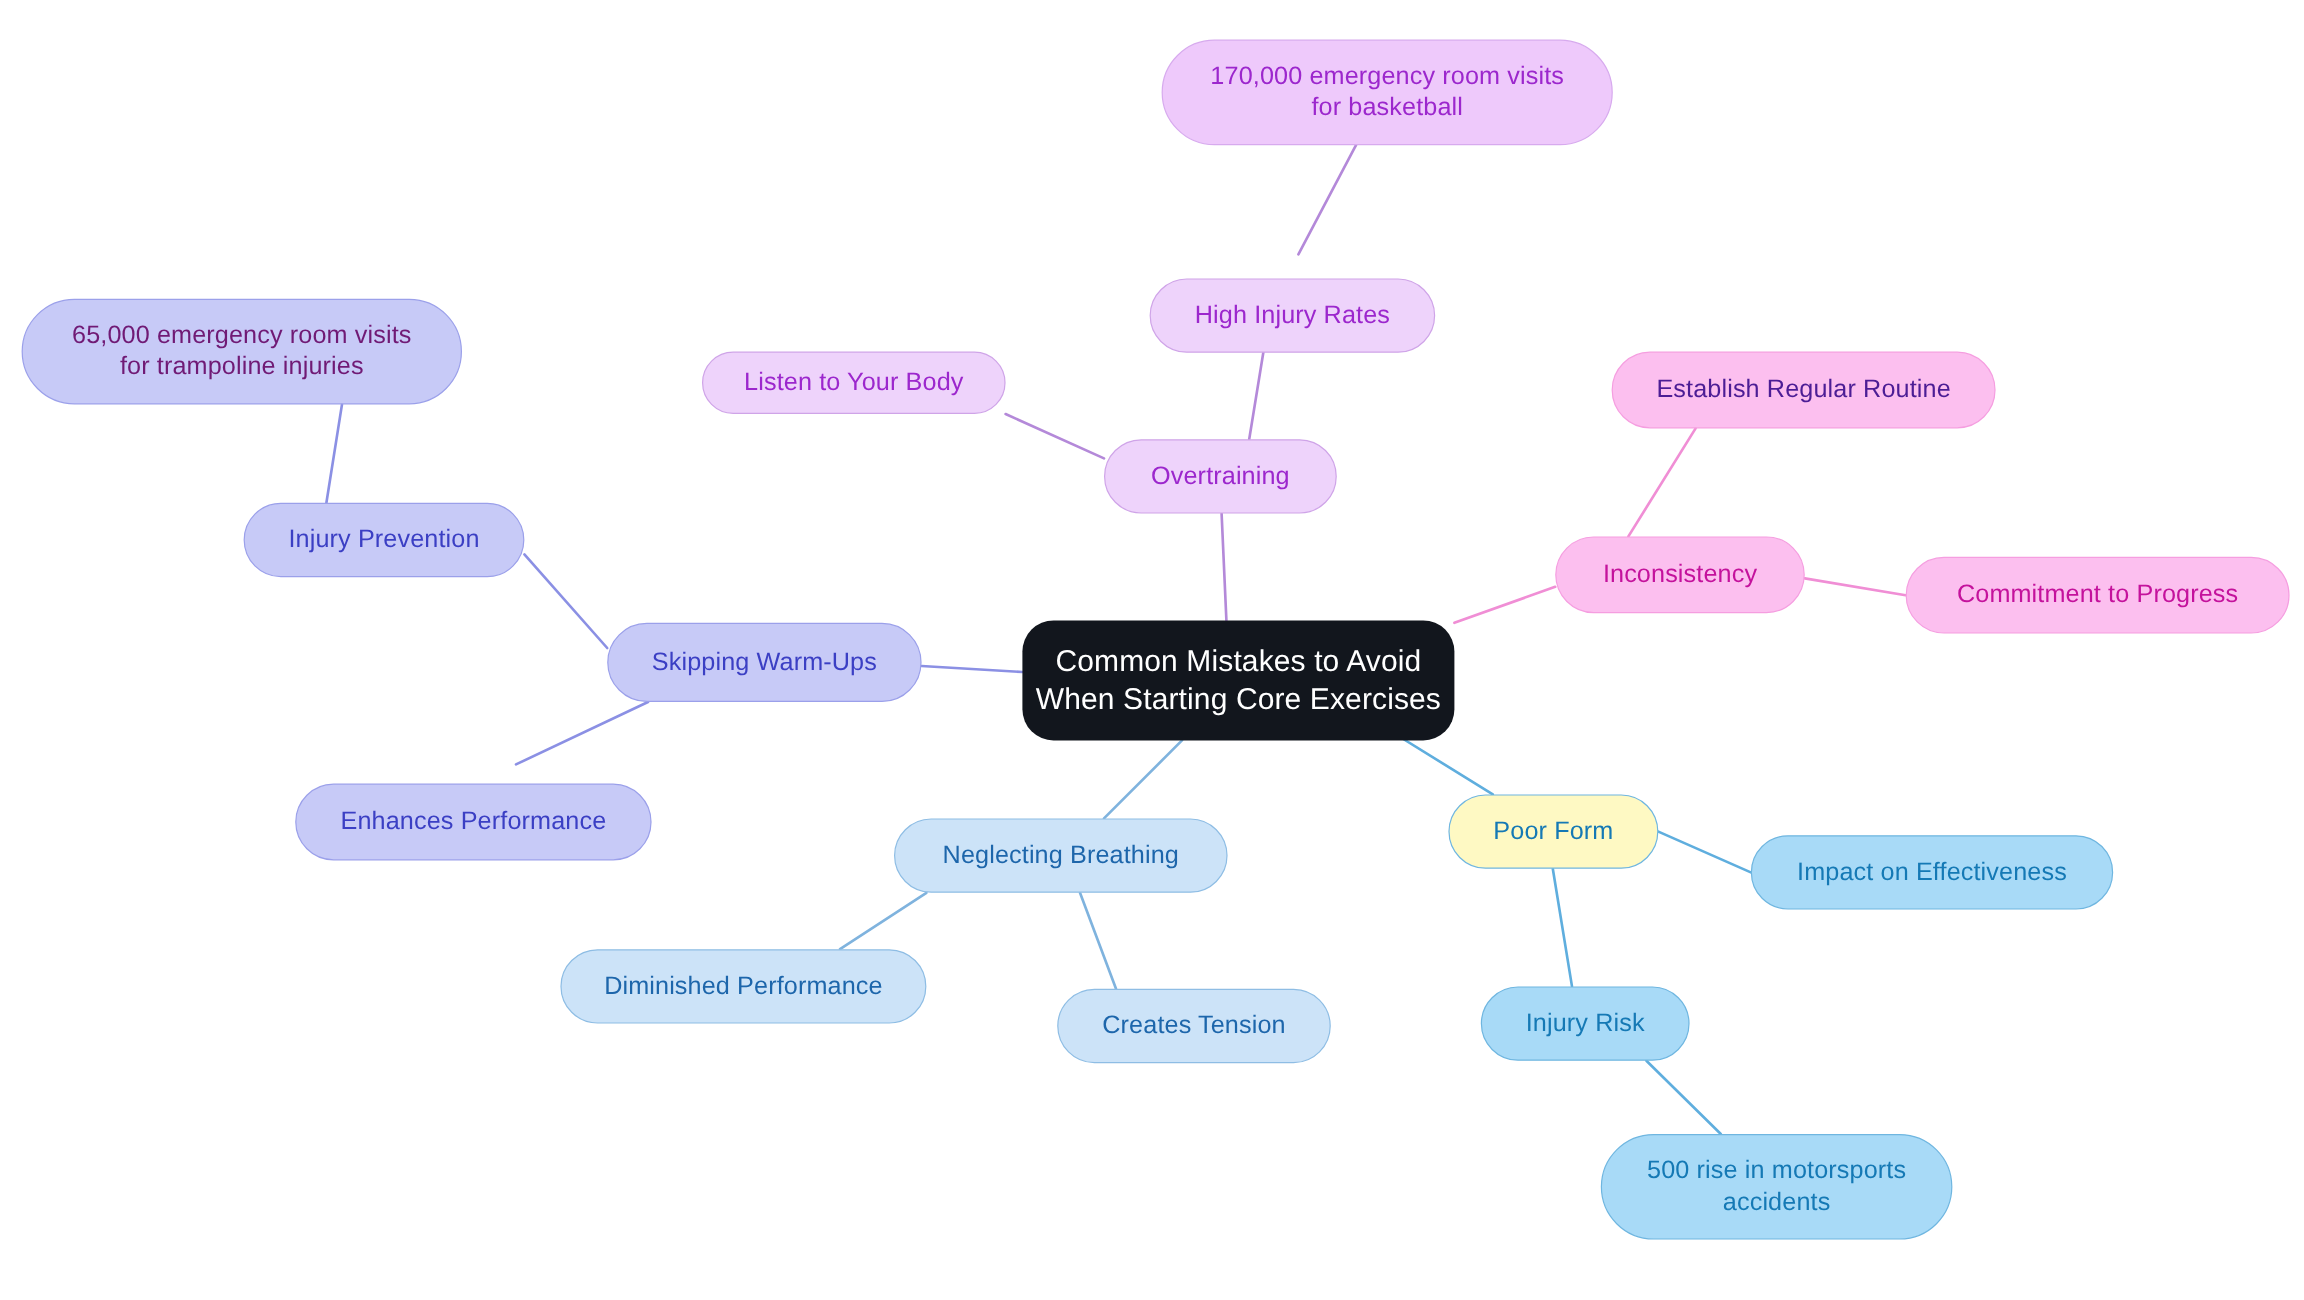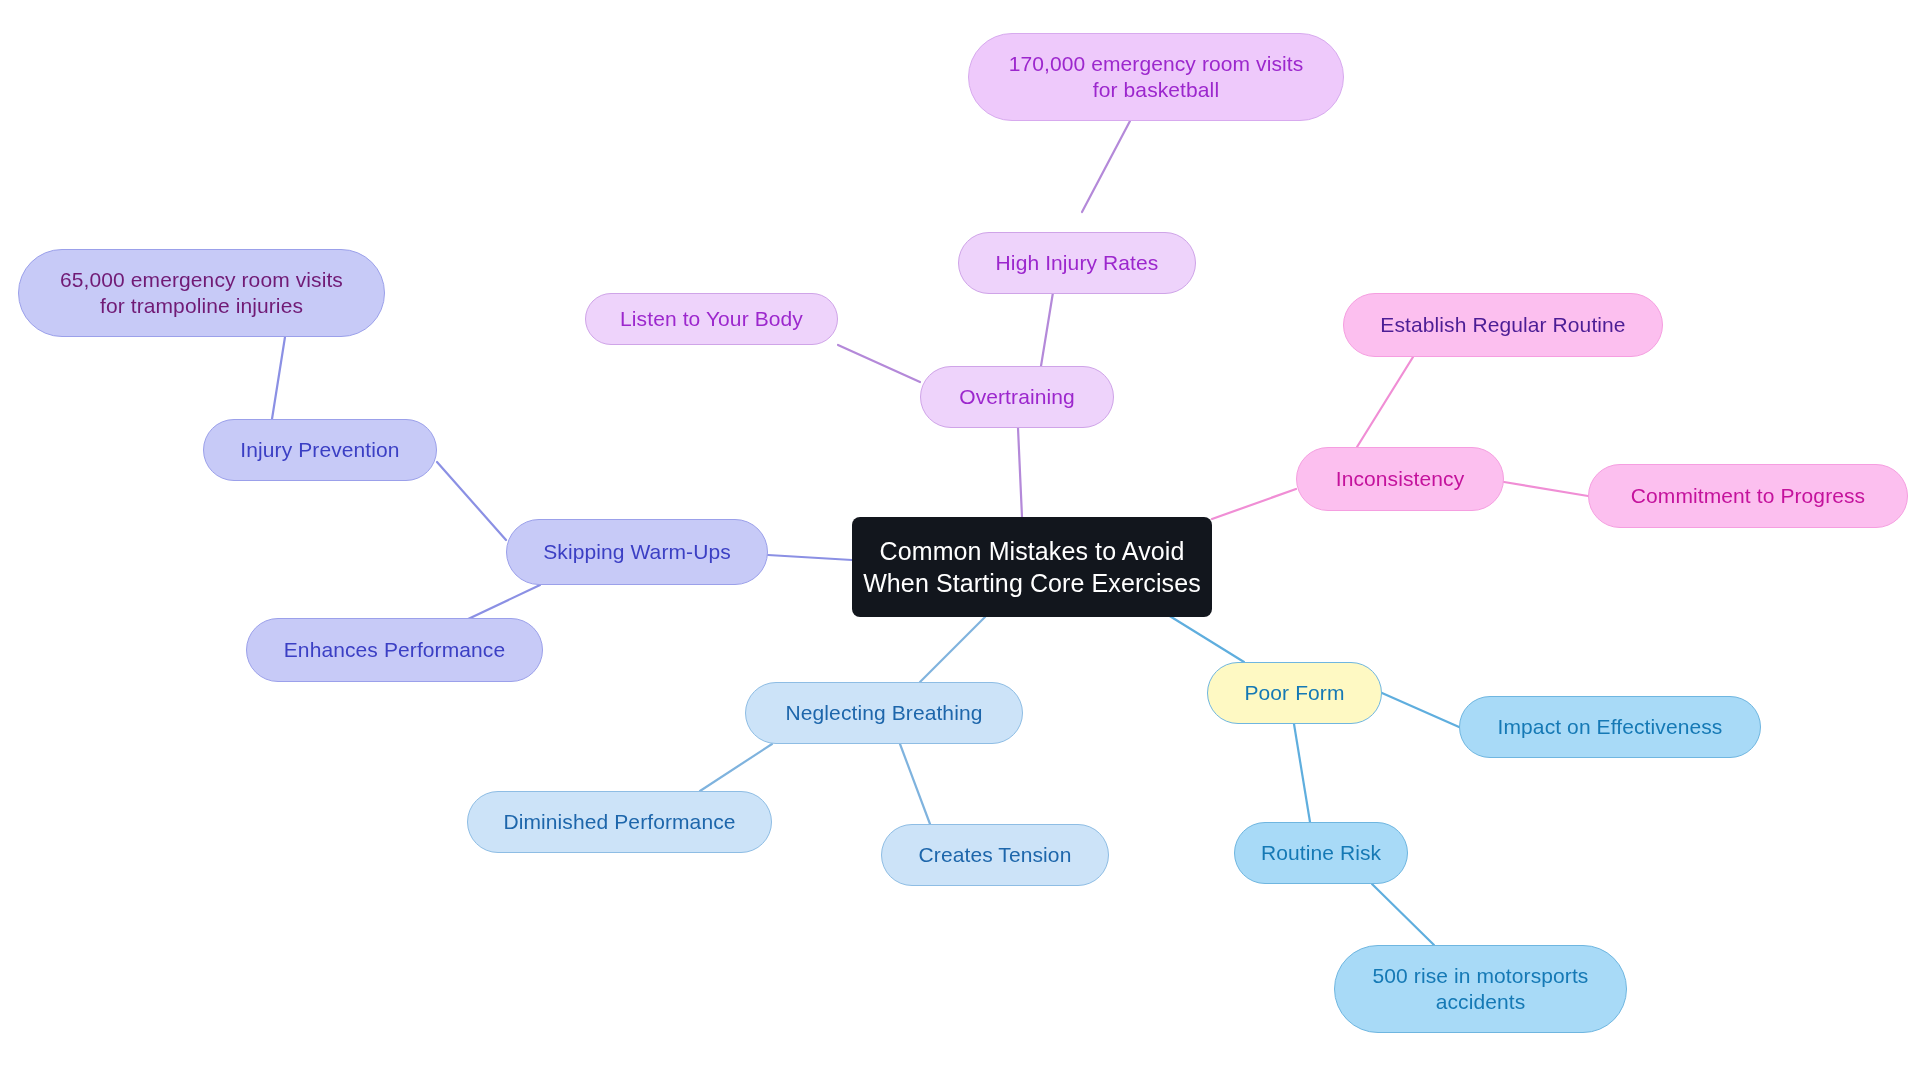--- a/index.html
+++ b/index.html
@@ -32,21 +32,21 @@
     justify-content: center;
     text-align: center;
     border-radius: 999px;
     border-style: solid;
     border-width: 1.5px;
     line-height: 1.26;
     white-space: pre-line;
     letter-spacing: 0.1px;
   }
   .node-root {
-    border-radius: 8px;
+    border-radius: 26px;
     border-width: 0;
     font-size: 25px;
     color: #ffffff;
     background: #12161d;
     line-height: 1.3;
   }
   .node-label {
     display: block;
     width: 100%;
     white-space: pre-line;
@@ -76,31 +76,31 @@
       <path d="M 772 744 L 700 791" stroke="#7fb3de" stroke-width="2.2" fill="none" stroke-linecap="round"></path>
       <path d="M 900 744 L 930 824" stroke="#7fb3de" stroke-width="2.2" fill="none" stroke-linecap="round"></path>
     </svg>
   <div id="node-layer">
       <div class="node node-root" style="left: 852px; top: 517px; width: 360px; height: 100px; font-size: 25px; color: rgb(255, 255, 255); background: rgb(18, 22, 29);"><span class="node-label">Common Mistakes to Avoid
 When Starting Core Exercises</span></div>
       <div class="node" style="left: 506px; top: 519px; width: 262px; height: 66px; font-size: 21px; color: rgb(59, 63, 196); background: rgb(199, 202, 247); border-color: rgb(155, 160, 234);"><span class="node-label">Skipping Warm-Ups</span></div>
       <div class="node" style="left: 203px; top: 419px; width: 234px; height: 62px; font-size: 21px; color: rgb(59, 63, 196); background: rgb(199, 202, 247); border-color: rgb(155, 160, 234);"><span class="node-label">Injury Prevention</span></div>
       <div class="node" style="left: 18px; top: 249px; width: 367px; height: 88px; font-size: 21px; color: #701a75; background: rgb(199, 202, 247); border-color: rgb(155, 160, 234);"><span class="node-label">65,000 emergency room visits
 for trampoline injuries</span></div>
-      <div class="node" style="left: 246px; top: 618px; width: 297px; height: 64px; font-size: 21px; color: rgb(59, 63, 196); background: rgb(199, 202, 247); border-color: rgb(155, 160, 234); justify-content: center;"><span class="node-label">Enhances Performance</span></div>
+      <div class="node" style="left: 246px; top: 653px; width: 297px; height: 64px; font-size: 21px; color: rgb(59, 63, 196); background: rgb(199, 202, 247); border-color: rgb(155, 160, 234); justify-content: center;"><span class="node-label">Enhances Performance</span></div>
       <div class="node" style="left: 920px; top: 366px; width: 194px; height: 62px; font-size: 21px; color: rgb(156, 39, 205); background: rgb(238, 211, 251); border-color: rgb(207, 164, 232);"><span class="node-label">Overtraining</span></div>
       <div class="node" style="left: 585px; top: 293px; width: 253px; height: 52px; font-size: 21px; color: rgb(156, 39, 205); background: rgb(238, 211, 251); border-color: rgb(207, 164, 232);"><span class="node-label">Listen to Your Body</span></div>
       <div class="node" style="left: 958px; top: 212px; width: 238px; height: 62px; font-size: 21px; color: rgb(156, 39, 205); background: rgb(238, 211, 251); border-color: rgb(207, 164, 232); margin-top: 20px;"><span class="node-label">High Injury Rates</span></div>
       <div class="node" style="left: 968px; top: 33px; width: 376px; height: 88px; font-size: 21px; color: rgb(156, 39, 205); background: rgb(238, 201, 251); border-color: rgb(215, 170, 238);"><span class="node-label">170,000 emergency room visits
 for basketball</span></div>
       <div class="node" style="left: 1296px; top: 447px; width: 208px; height: 64px; font-size: 21px; color: rgb(196, 18, 156); background: rgb(252, 191, 239); border-color: rgb(245, 158, 224);"><span class="node-label">Inconsistency</span></div>
       <div class="node" style="left: 1343px; top: 293px; width: 320px; height: 64px; font-size: 21px; color: #4c1d95; background: rgb(252, 191, 239); border-color: rgb(245, 158, 224);"><span class="node-label">Establish Regular Routine</span></div>
       <div class="node" style="left: 1588px; top: 464px; width: 320px; height: 64px; font-size: 21px; color: rgb(196, 18, 156); background: rgb(252, 191, 239); border-color: rgb(245, 158, 224);"><span class="node-label">Commitment to Progress</span></div>
       <div class="node" style="left: 1207px; top: 662px; width: 175px; height: 62px; font-size: 21px; color: rgb(21, 121, 181); background: #fef9c3; border-color: rgb(111, 182, 224);"><span class="node-label">Poor Form</span></div>
       <div class="node" style="left: 1459px; top: 696px; width: 302px; height: 62px; font-size: 21px; color: rgb(21, 121, 181); background: rgb(168, 218, 247); border-color: rgb(111, 182, 224);"><span class="node-label">Impact on Effectiveness</span></div>
-      <div class="node" style="left: 1234px; top: 822px; width: 174px; height: 62px; font-size: 21px; color: rgb(21, 121, 181); background: rgb(168, 218, 247); border-color: rgb(111, 182, 224);"><span class="node-label">Routine Risk</span></div>
+      <div class="node" style="left: 1234px; top: 822px; width: 174px; height: 62px; font-size: 21px; color: rgb(21, 121, 181); background: rgb(168, 218, 247); border-color: rgb(111, 182, 224);"><span class="node-label">Injury Risk</span></div>
       <div class="node" style="left: 1334px; top: 945px; width: 293px; height: 88px; font-size: 21px; color: rgb(21, 121, 181); background: rgb(168, 218, 247); border-color: rgb(111, 182, 224);"><span class="node-label">500 rise in motorsports
 accidents</span></div>
       <div class="node" style="left: 745px; top: 682px; width: 278px; height: 62px; font-size: 21px; color: rgb(29, 102, 171); background: rgb(204, 227, 248); border-color: rgb(142, 189, 228);"><span class="node-label">Neglecting Breathing</span></div>
       <div class="node" style="left: 467px; top: 791px; width: 305px; height: 62px; font-size: 21px; color: rgb(29, 102, 171); background: rgb(204, 227, 248); border-color: rgb(142, 189, 228);"><span class="node-label">Diminished Performance</span></div>
       <div class="node" style="left: 881px; top: 824px; width: 228px; height: 62px; font-size: 21px; color: rgb(29, 102, 171); background: rgb(204, 227, 248); border-color: rgb(142, 189, 228);"><span class="node-label">Creates Tension</span></div>
     </div>
 </div>
 
 </body></html>

